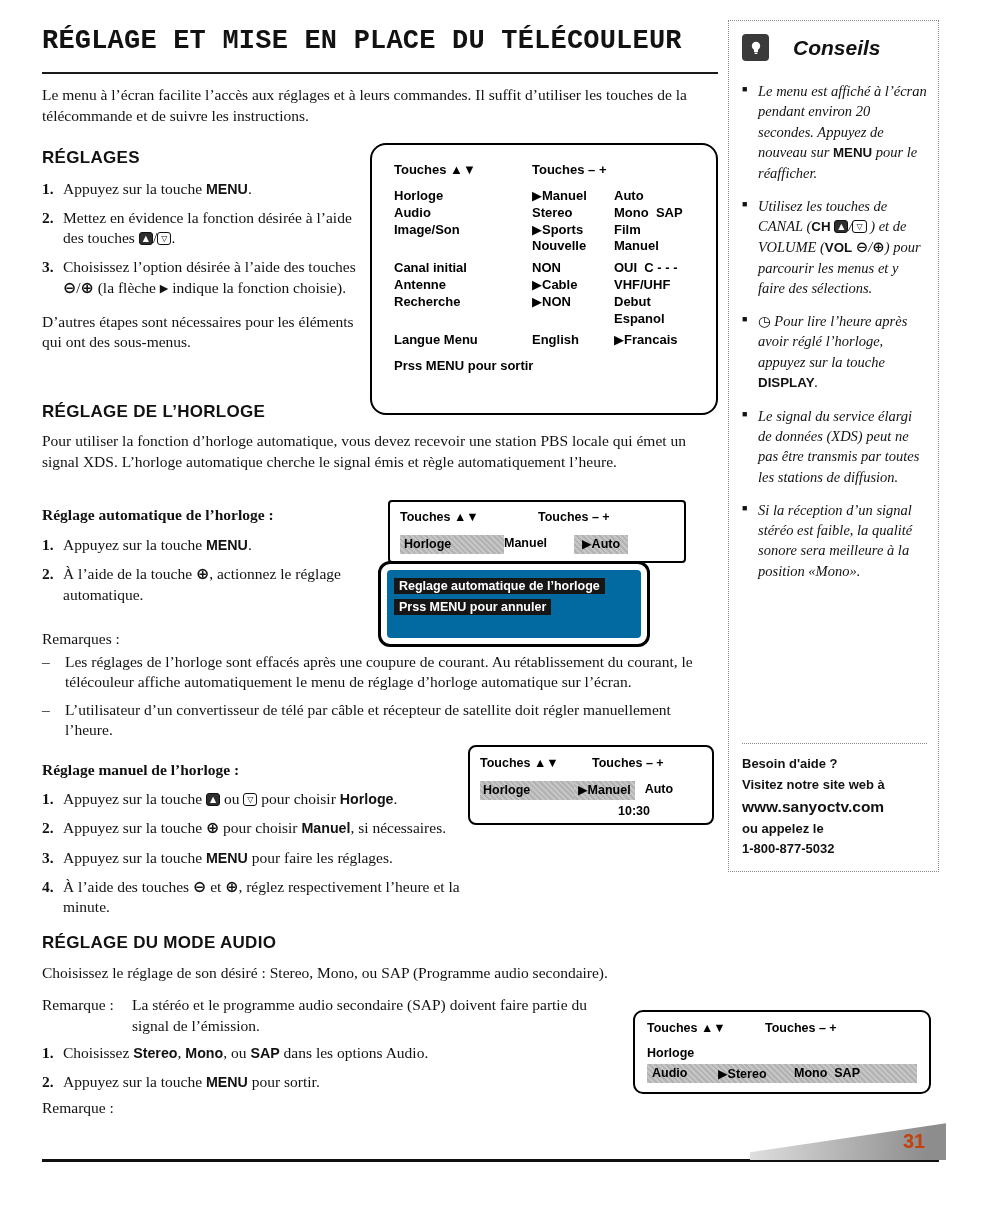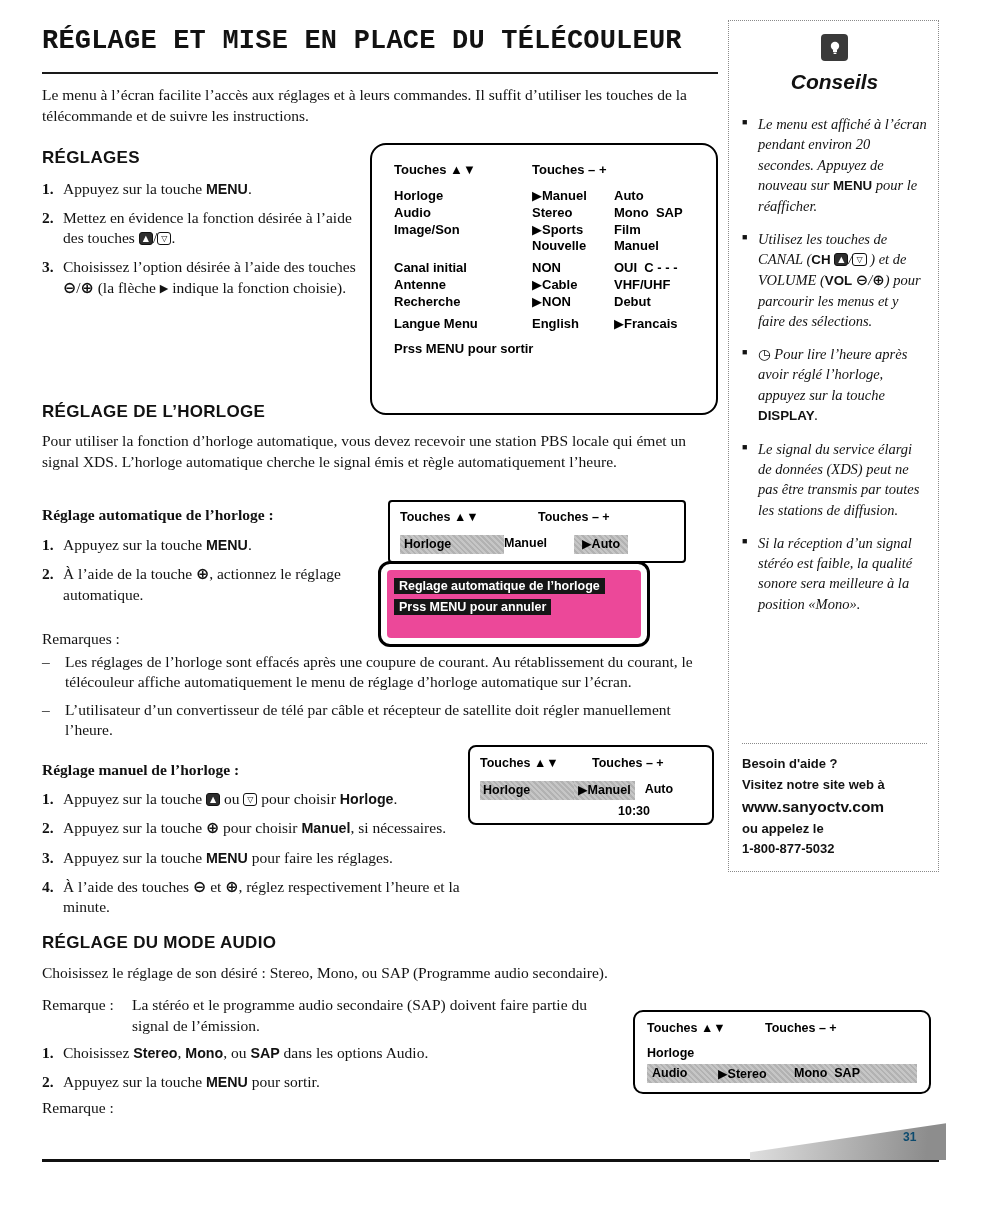--- a/index.html
+++ b/index.html
@@ -61,80 +61,82 @@
   #menu-main .mb-footer { margin-top:9px; }
 
   #menu-auto { left:388px; top:500px; width:298px; height:63px; border-width:2px; border-radius:4px; padding:8px 10px; font-size:12.5px; }
   #menu-auto .mb-head .hl1 { width:138px; }
   #menu-auto .mrow { margin-top:7px; }
   #menu-auto .ca { width:104px; padding:1px 4px; }
   #menu-auto .cb { width:70px; }
   #menu-auto .cc { padding:1px 8px; }
 
   #auto-popup { position:absolute; left:378px; top:561px; width:272px; height:86px; background:#fff; border:3px solid #000; border-radius:12px; padding:6px; }
-  .popup-inner { background:#ec4899; border-radius:4px; padding:8px 7px; display:flex; flex-direction:column; gap:5px; align-items:flex-start; height:100%; }
+  .popup-inner { background:#0369a1; border-radius:4px; padding:8px 7px; display:flex; flex-direction:column; gap:5px; align-items:flex-start; height:100%; }
   .popup-line { background:#161616; color:#fff; font-family:"Liberation Sans","DejaVu Sans",sans-serif; font-weight:bold; font-size:12.5px; padding:1px 5px; white-space:nowrap; }
 
   #menu-manuel { left:468px; top:745px; width:246px; height:80px; border-radius:8px; padding:9px 10px; font-size:12.5px; }
   #menu-manuel .mb-head .hl1 { width:112px; }
   #menu-manuel .mrow { margin-top:6px; }
   #menu-manuel .ca { width:94px; padding:1px 3px; }
   #menu-manuel .cb { padding:1px 4px; }
   #menu-manuel .cc { margin-left:10px; }
   #menu-manuel .time { margin-top:4px; padding-left:138px; }
 
   #menu-audio { left:633px; top:1010px; width:298px; height:84px; border-radius:10px; padding:9px 12px; font-size:12.5px; }
   #menu-audio .mb-head .hl1 { width:118px; }
   #menu-audio .line1 { margin-top:3px; }
   #menu-audio .grayrow { margin-top:4px; display:flex; padding:2px 5px; }
   #menu-audio .ca { width:66px; } #menu-audio .cb { width:76px; } #menu-audio .cc { flex:1; }
 
   
   #sidebar { position:absolute; left:728px; top:20px; width:211px; height:852px; border:1.5px dotted #8a8a8a; padding:13px 11px 12px 13px; display:flex; flex-direction:column; overflow:hidden; }
-  .cons-head { display:flex; align-items:center; gap:9px; margin-bottom:20px;flex-direction:column; }
+  .cons-head { display:flex; align-items:center; gap:24px; margin-bottom:20px; }
   .cons-icon { width:27px; height:27px; background:#3a3a3a; border-radius:4px; display:flex; align-items:center; justify-content:center; flex:0 0 auto; }
   .cons-title { font-family:"Liberation Sans","DejaVu Sans",sans-serif; font-weight:bold; font-style:italic; font-size:21px; }
   .cons-bullet { position:relative; padding-left:16px; font-style:italic; font-size:14.5px; line-height:1.4; margin-bottom:13px; }
   .cons-bullet .marker { position:absolute; left:0; top:2px; font-size:9px; font-style:normal; }
   .help { margin-top:auto; font-family:"Liberation Sans","DejaVu Sans",sans-serif; font-weight:bold; font-size:13px; line-height:1.55; border-top:1.5px dotted #8a8a8a; padding-top:10px; }
   .help .site { font-size:15.5px; }
 
   
   #bottom-rule { position:absolute; left:42px; top:1159px; width:897px; height:2.5px; background:#111; }
   #wedge { position:absolute; left:750px; top:1121px; width:196px; height:39px; background:linear-gradient(95deg,#e0e0e0 0%,#8d8d8d 90%); clip-path:polygon(0 80%,100% 6%,100% 100%,0 100%); }
-  #page-num { position:absolute; left:903px; top:1130px; font-family:"Liberation Sans","DejaVu Sans",sans-serif; font-weight:bold; font-size:12px; color:#0c4a6e; }
+  #page-num { position:absolute; left:903px; top:1130px; font-family:"Liberation Sans","DejaVu Sans",sans-serif; font-weight:bold; font-size:20px; color:#c2410c; }
 </style>
 </head>
 <body>
 
 <div id="page">
 
   <h1 id="title">RÉGLAGE ET MISE EN PLACE DU TÉLÉCOULEUR</h1>
   <div id="title-rule"></div>
   <p id="intro">Le menu à l’écran facilite l’accès aux réglages et à leurs commandes. Il suffit d’utiliser les touches de la télécommande et de suivre les instructions.</p>
 
   <h2 id="reglages-h" class="h2">RÉGLAGES</h2>
   <div id="reglages-steps" class="steps">
     <div class="step"><span class="num">1.</span><span><span>Appuyez sur la touche </span><span class="p-kw">MENU</span><span>.</span></span></div>
     <div class="step"><span class="num">2.</span><span><span>Mettez en évidence la fonction désirée à l’aide des touches </span><span class="p-chup">▲</span><span>/</span><span class="p-chdown">▽</span><span>.</span></span></div>
     <div class="step"><span class="num">3.</span><span><span>Choisissez l’option désirée à l’aide des touches </span><span class="p-op">⊖</span><span>/</span><span class="p-op">⊕</span><span> (la flèche </span><span class="p-ptr">▶</span><span> indique la fonction choisie).</span></span></div>
+    <p class="step-footer">D’autres étapes sont nécessaires pour les éléments qui ont des sous-menus.</p>
   </div>
 
   <div id="menu-main" class="menubox">
     <div class="mb-head">
       <span class="hl1">Touches ▲▼</span>
       <span>Touches – +</span>
     </div>
     <div class="mrow"><span class="c1">Horloge</span><span class="c2">▶Manuel</span><span class="c3">Auto</span></div>
     <div class="mrow"><span class="c1">Audio</span><span class="c2">Stereo</span><span class="c3">Mono  SAP</span></div>
     <div class="mrow"><span class="c1">Image/Son</span><span class="c2">▶Sports</span><span class="c3">Film</span></div>
     <div class="mrow"><span class="c1"></span><span class="c2">Nouvelle</span><span class="c3">Manuel</span></div>
     <div class="mrow mt"><span class="c1">Canal initial</span><span class="c2">NON</span><span class="c3">OUI  C - - -</span></div>
     <div class="mrow"><span class="c1">Antenne</span><span class="c2">▶Cable</span><span class="c3">VHF/UHF</span></div>
     <div class="mrow"><span class="c1">Recherche</span><span class="c2">▶NON</span><span class="c3">Debut</span></div>
+    <div class="mrow"><span class="c1"></span><span class="c2"></span><span class="c3">Espanol</span></div>
     <div class="mrow mt"><span class="c1">Langue Menu</span><span class="c2">English</span><span class="c3">▶Francais</span></div>
     <div class="mb-footer">Prss MENU pour sortir</div>
   </div>
 
   <h2 id="horloge-h" class="h2">RÉGLAGE DE L’HORLOGE</h2>
   <p id="horloge-para" class="bodytext">Pour utiliser la fonction d’horloge automatique, vous devez recevoir une station PBS locale qui émet un signal XDS.  L’horloge automatique cherche le signal émis et règle automatiquement l’heure.</p>
   <p id="auto-sub" class="subhead">Réglage automatique de l’horloge :</p>
   <div id="auto-steps" class="steps">
     <div class="step"><span class="num">1.</span><span><span>Appuyez sur la touche </span><span class="p-kw">MENU</span><span>.</span></span></div>
     <div class="step"><span class="num">2.</span><span><span>À l’aide de la touche </span><span class="p-op">⊕</span><span>, actionnez le réglage automatique.</span></span></div>

